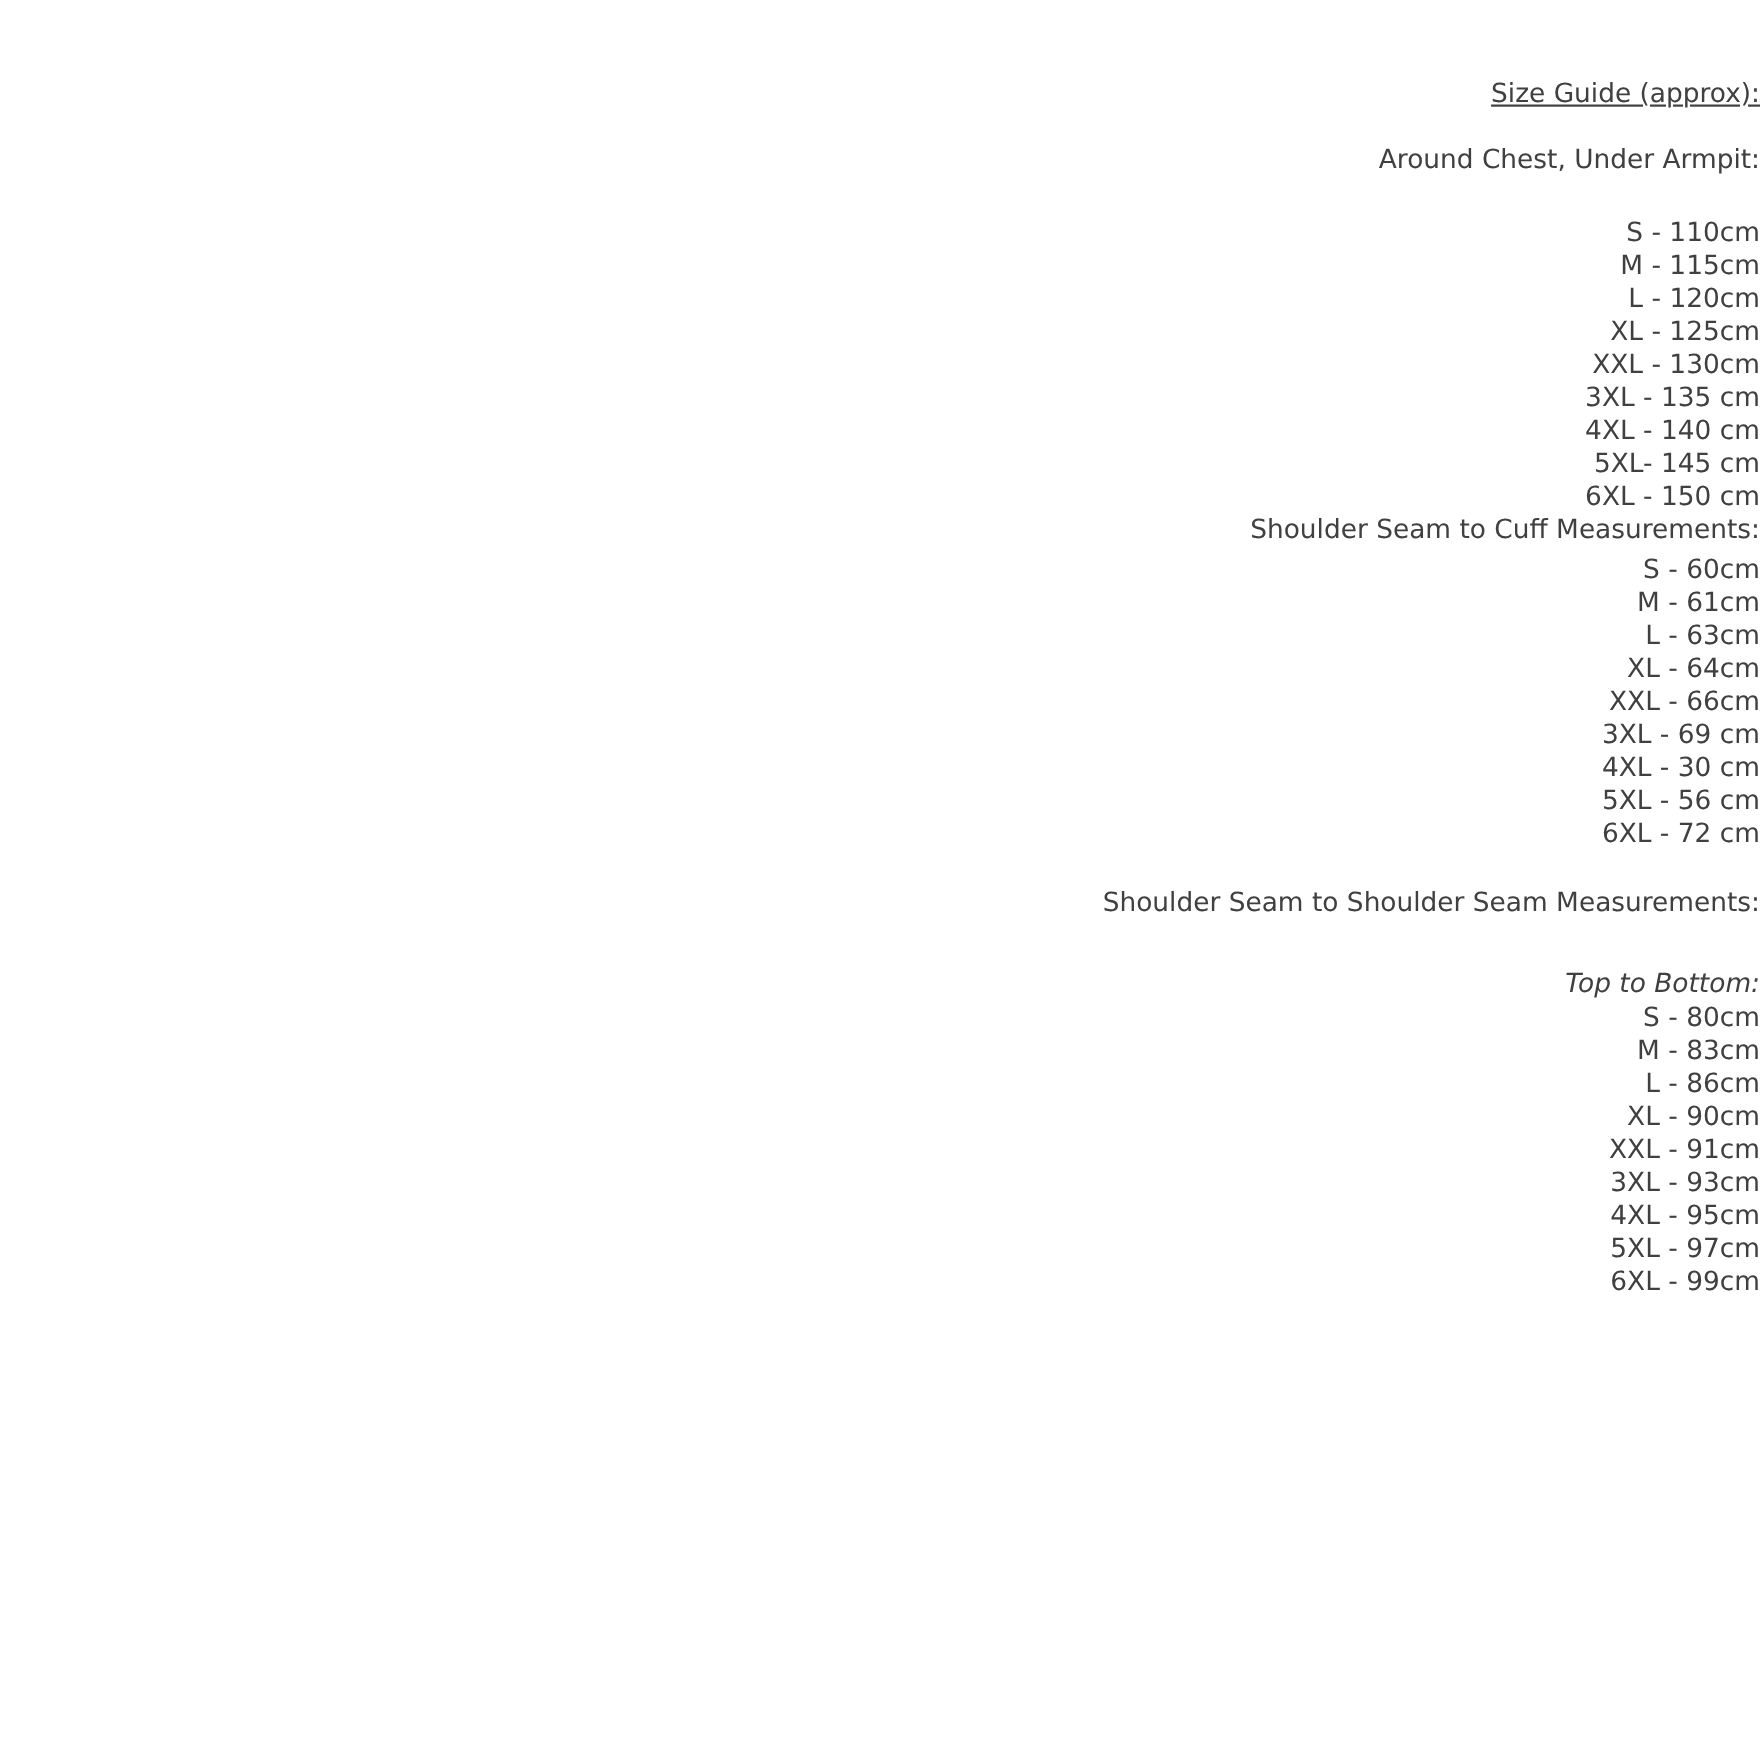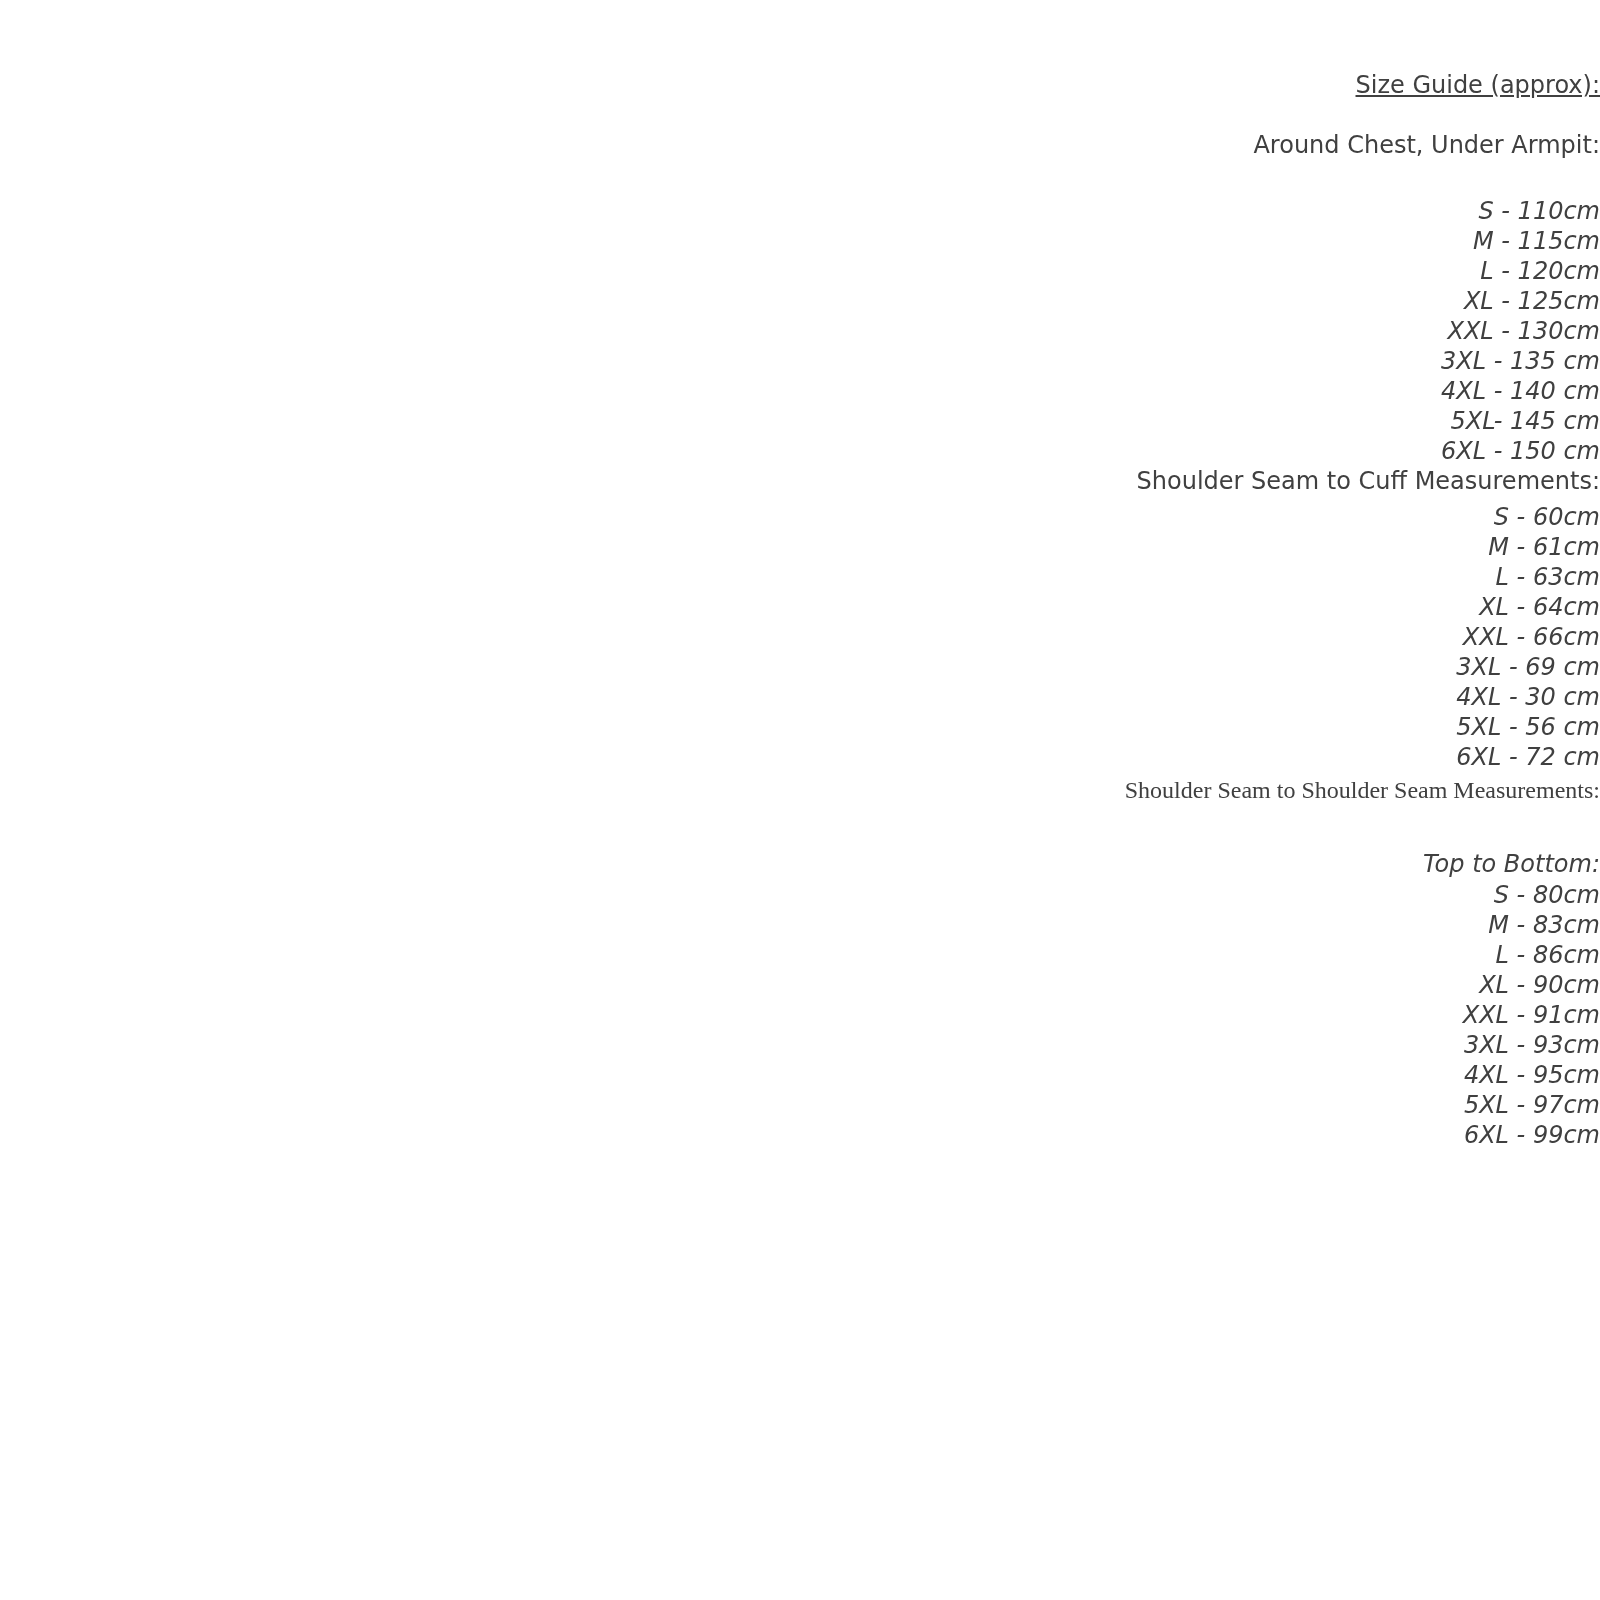--- a/index.html
+++ b/index.html
@@ -29,28 +29,27 @@
   .heading {
     margin: 0;
   }
   .items {
     list-style: none;
     margin: 0;
     padding: 0;
   }
   .items li {
     white-space: pre;
-    font-style: italic;
   }
   
   .s1 .heading { margin-bottom: 36px; }  
   .s1          { }
   .s2 .heading { margin-bottom: 6px; }   
-  .s2          { margin-bottom: 3px; }
-  .s3 .heading { margin-bottom: 44px; font-family: Liberation Serif, serif; }  
+  .s2          { margin-bottom: 33px; }
+  .s3 .heading { margin-bottom: 44px; }  
   .s3          { margin-bottom: 29px; }
   .s4 .heading { margin-bottom: 1px; font-style: italic; }   
   .s4          { margin-bottom: 0; }
 </style>
 </head>
 <body>
 
 <div class="doc">
 
   <div class="title">Size Guide (approx):</div>

